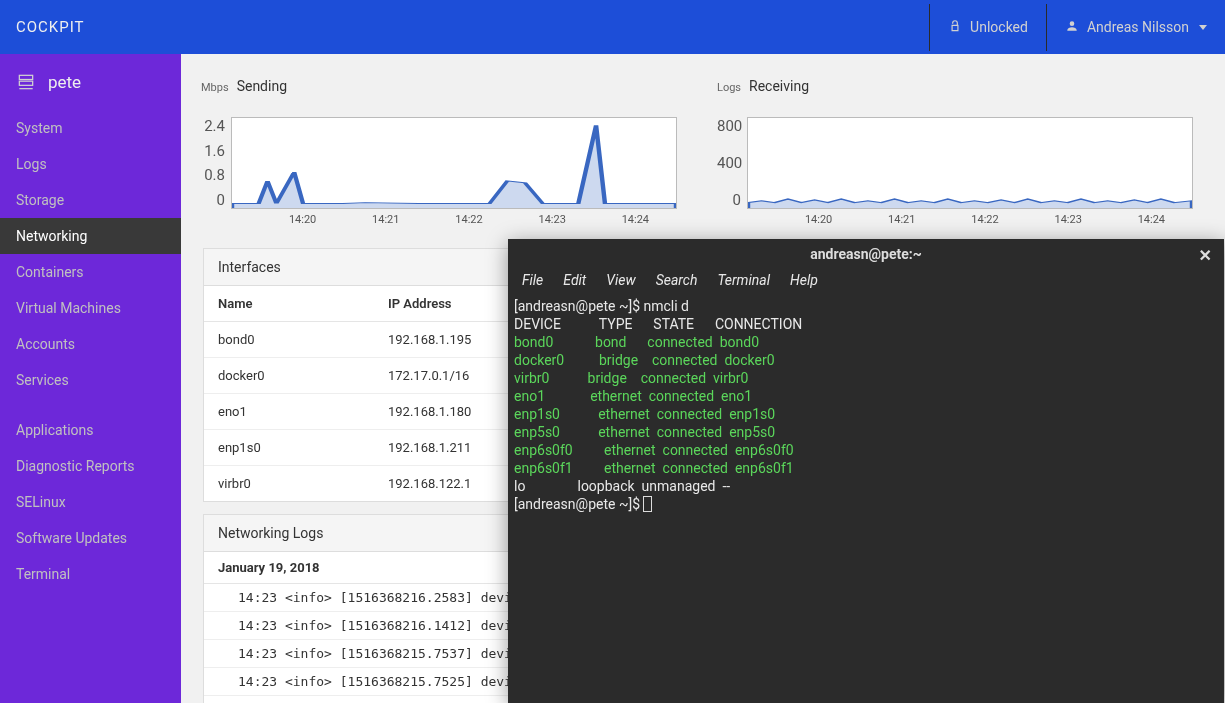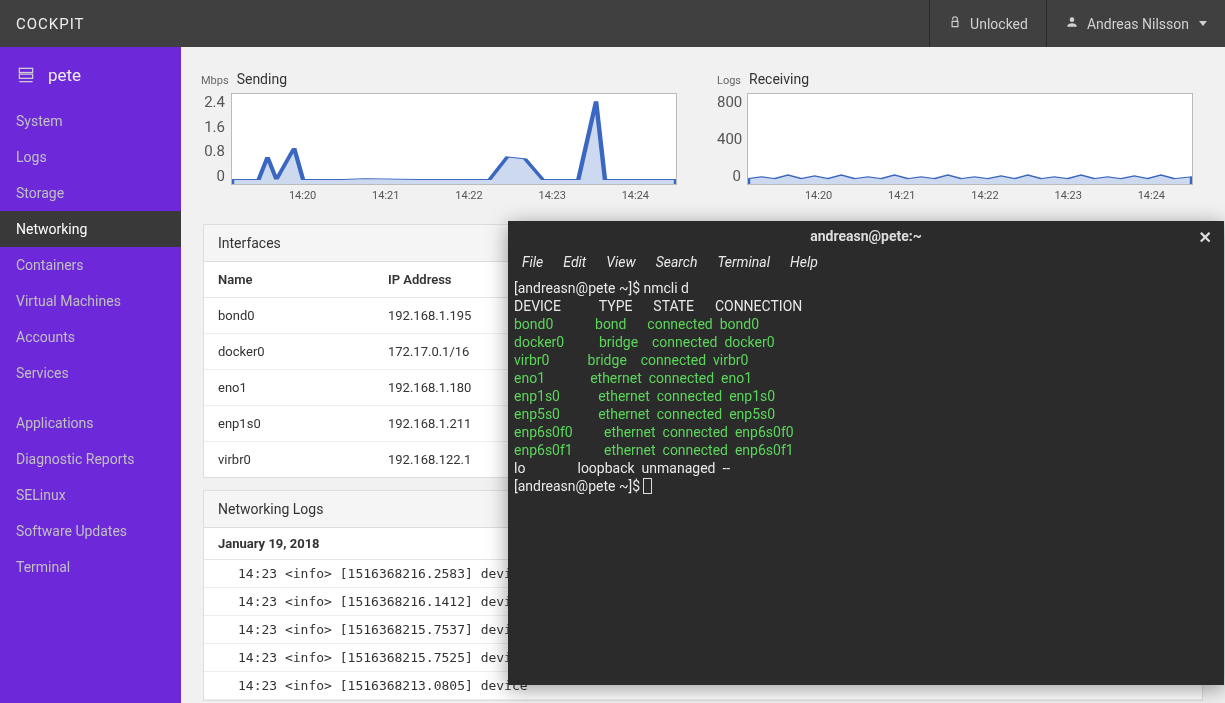--- a/index.html
+++ b/index.html
@@ -1,56 +1,56 @@
 <!DOCTYPE html>
 <html><head>
 <meta charset="utf-8">
 <style>
 * { margin:0; padding:0; box-sizing:border-box; font-family:-apple-system,BlinkMacSystemFont,"Segoe UI",Roboto,sans-serif; }
 body { background:#fff; color:#333; width:1225px; height:703px; overflow:hidden; position:relative; }
 
-.topbar { height:47px; background:#404040; color:#d1d1d1; display:flex; align-items:center; }
+.topbar { height:54px; background:#1d4ed8; color:#d1d1d1; display:flex; align-items:center; }
 .brand { padding:0 16px; font-size:15px; letter-spacing:1px; color:#eee; }
 .topbar-sp { flex:1; }
 .topbar-item { display:flex; align-items:center; gap:8px; padding:0 18px; height:47px; border-left:1px solid #2a2a2a; font-size:14px; cursor:pointer; }
 .topbar-item svg { width:14px; height:14px; fill:#d1d1d1; }
 .caret-down { width:0; height:0; border-left:4px solid transparent; border-right:4px solid transparent; border-top:5px solid #d1d1d1; display:inline-block; margin-left:2px; }
 
 .layout { display:flex; height:656px; }
 .sidebar { width:181px; background:#6d28d9; color:#d1d1d1; padding-top:14px; font-size:14px; }
 .host { display:flex; align-items:center; gap:12px; padding:4px 16px 18px 16px; font-size:17px; color:#eee; }
 .host svg { width:20px; height:20px; fill:none; stroke:#d1d1d1; stroke-width:1.5; }
 .nav-item { padding:10px 16px; cursor:pointer; color:#c0c0c0; }
 .nav-item.active { background:#393939; color:#fff; }
 .nav-spacer { height:14px; }
 
 .main { flex:1; background:#f1f1f1; overflow:hidden; position:relative; }
 .charts-row { display:flex; gap:40px; padding:24px 32px 10px 20px; }
 .chart-block { flex:1; }
-.chart-header { display:flex; align-items:flex-end; gap:8px; margin-bottom:6px; }
+.chart-header { display:flex; align-items:flex-end; gap:8px; margin-bottom:23px; }
 .chart-unit { font-size:11px; color:#666; }
 .chart-title { font-size:14px; }
 .chart-body { display:flex; gap:6px; }
 .yaxis { display:flex; flex-direction:column; justify-content:space-between; font-size:15px; color:#555; text-align:right; width:24px; height:92px; }
 .plot { flex:1; height:92px; border:1px solid #bbb; background:#fff; position:relative; overflow:hidden; }
 .xaxis { display:flex; justify-content:space-around; font-size:11px; color:#555; margin-top:4px; margin-left:30px; }
 
 .panel { margin:12px 22px 0 22px; border:1px solid #ddd; background:#fff; }
 .panel-head { background:#f5f5f5; border-bottom:1px solid #ddd; padding:10px 14px; font-size:14px; }
 .tbl-head { display:flex; padding:10px 14px; border-bottom:1px solid #e5e5e5; font-size:13px; color:#333; font-weight:600; }
 .col-name { width:170px; }
 .col-ip { flex:1; }
 .tbl-row { display:flex; padding:10px 14px; border-bottom:1px solid #eee; font-size:13px; cursor:pointer; }
 .tbl-row:last-child { border-bottom:none; }
 
 .log-date { padding:8px 14px; font-size:13px; font-weight:bold; border-bottom:1px solid #e5e5e5; }
 .log-line { font-family:Menlo,Consolas,monospace; font-size:13px; padding:6px 14px 6px 34px; border-bottom:1px solid #eee; white-space:nowrap; overflow:hidden; }
 
 
-.term { position:absolute; left:508px; top:221px; width:716px; height:464px; background:#2b2b2b; color:#ddd; box-shadow:0 4px 20px rgba(0,0,0,0.4); z-index:50; display:flex; flex-direction:column; }
+.term { position:absolute; left:508px; top:239px; width:716px; height:464px; background:#2b2b2b; color:#ddd; box-shadow:0 4px 20px rgba(0,0,0,0.4); z-index:50; display:flex; flex-direction:column; }
 .term-title { text-align:center; padding:7px 0 6px 0; font-size:14px; color:#ddd; font-weight:bold; position:relative; }
 .term-close { position:absolute; right:12px; top:7px; cursor:pointer; font-size:16px; color:#ddd; }
 .term-menu { display:flex; gap:20px; padding:4px 14px 7px 14px; font-size:14px; color:#e8e8e8;font-style:italic; }
 .term-menu span { cursor:pointer; }
 .term-body { flex:1; padding:2px 6px; font-family:Menlo,Consolas,monospace; font-size:14px; line-height:18px; white-space:pre; overflow:hidden; }
 .c-g { color:#5bd65b; }
 .c-w { color:#e8e8e8; }
 .cursor-block { display:inline-block; width:9px; height:16px; border:1px solid #ddd; vertical-align:text-bottom; }
 
 

